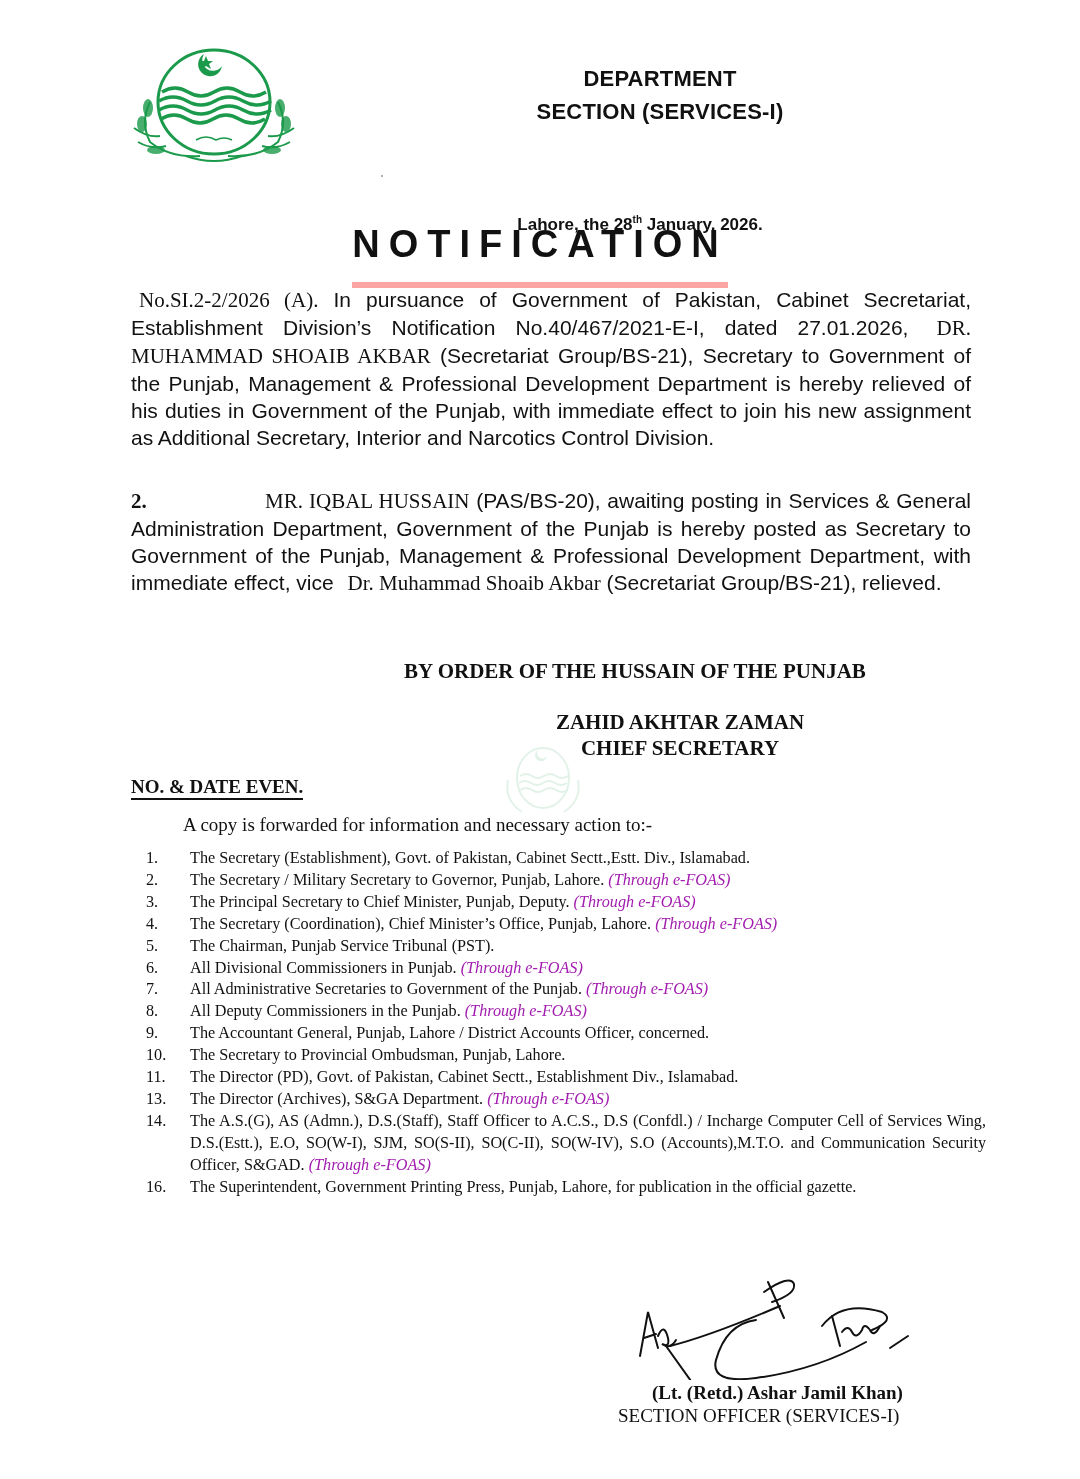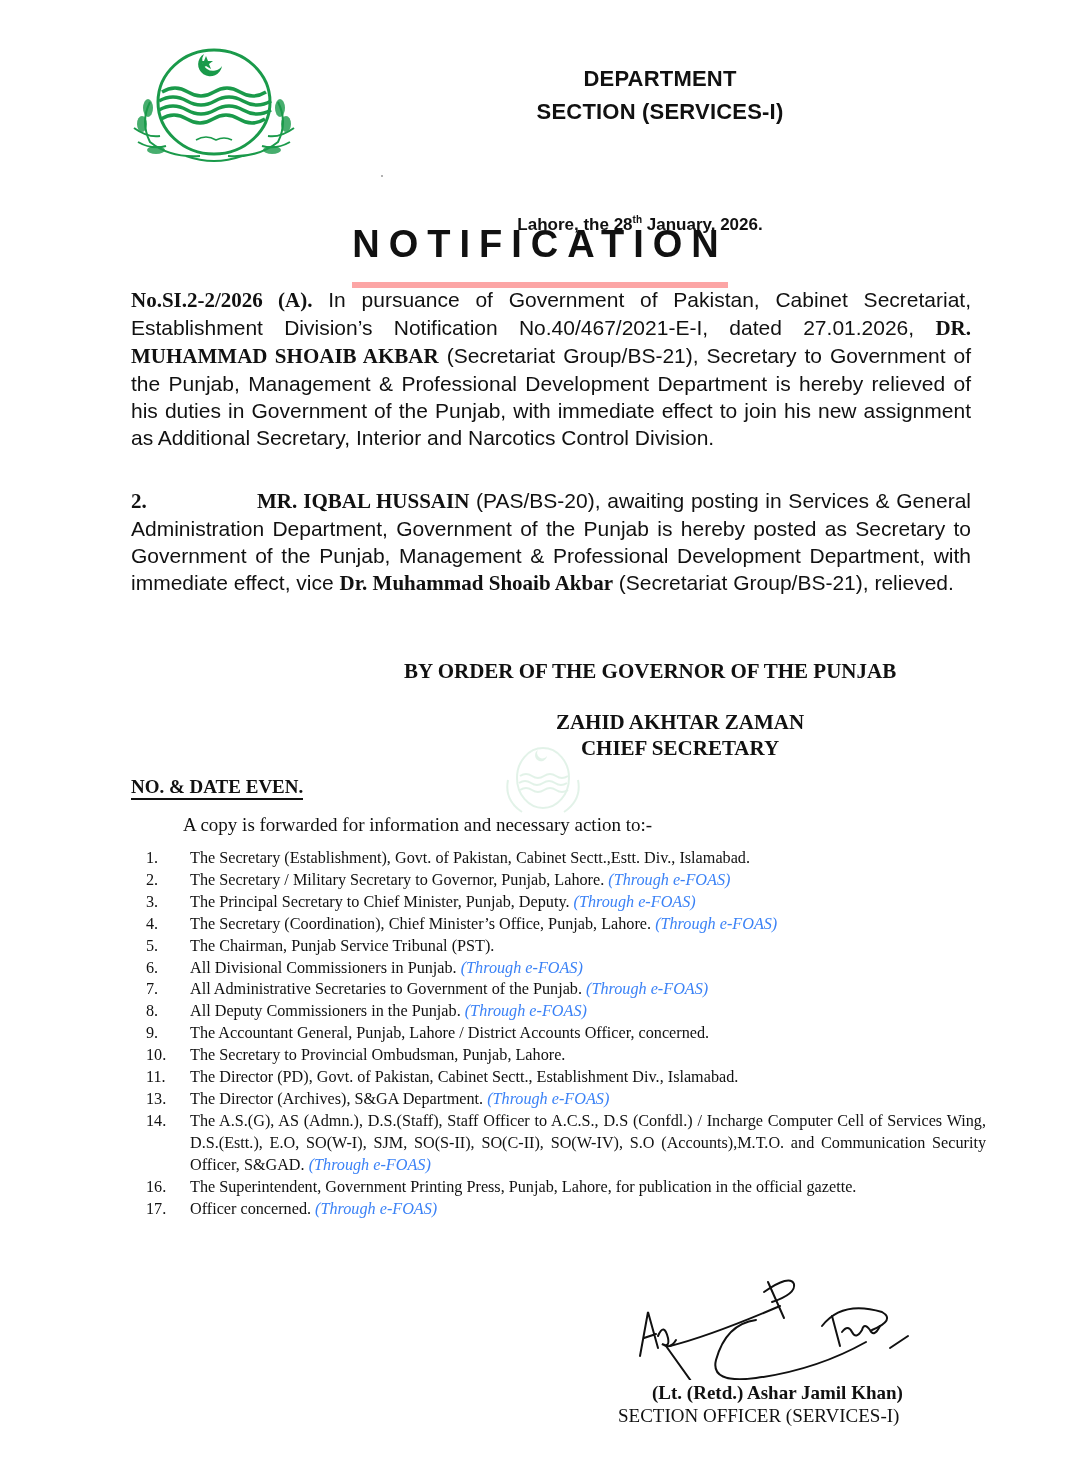--- a/index.html
+++ b/index.html
@@ -9,38 +9,38 @@
   .header { position: absolute; left: 320px; top: 62px; width: 680px; text-align: center; }
   .header .line { font-family: "Liberation Sans", sans-serif; font-weight: bold; font-size: 22px; line-height: 33px; letter-spacing: 0.2px; }
   .dateline { position: absolute; left: 320px; top: 178px; width: 640px; text-align: center; font-family: "Liberation Sans", sans-serif; font-weight: bold; font-size: 17px; margin-top: 36px; }
   .dateline sup { font-size: 10px; }
   .dot { position: absolute; left: 381px; top: 175px; width: 2px; height: 2px; background: #999; border-radius: 50%; }
 
   .title { position: absolute; left: 0; width: 1080px; top: 222px; text-align: center; }
   .title span { font-family: Liberation Sans, sans-serif; font-weight: bold; font-size: 38px; letter-spacing: 9px; border-bottom: 6px solid #fca5a5; padding-bottom: 16px; line-height: 44px; display: inline-block; }
 
   .para { position: absolute; left: 131px; width: 840px; font-family: "Liberation Sans", sans-serif; font-size: 21px; line-height: 27px; text-align: justify; }
-  .para b.sr { font-family: "Liberation Serif", serif; font-weight: bold; }
+  .para b.sr { font-family: "Liberation Serif", serif; font-weight: normal; margin-left: 8px; }
   .p1 { top: 286px; }
   .p2 { top: 487px; }
   .p2 .num { display: inline-block; width: 126px; font-family: "Liberation Serif", serif; font-weight: bold; }
 
   .order { position: absolute; left: 404px; top: 659px; font-family: "Liberation Serif", serif; font-weight: bold; font-size: 21px; }
   .cs { position: absolute; left: 520px; top: 709px; width: 320px; text-align: center; font-family: "Liberation Serif", serif; font-weight: bold; font-size: 21px; line-height: 26px; }
 
   .watermark { position: absolute; left: 498px; top: 740px; width: 90px; height: 78px; opacity: 0.12; }
 
   .even { position: absolute; left: 131px; top: 776px; font-family: "Liberation Serif", serif; font-weight: bold; font-size: 19px; border-bottom: 2px solid #111; line-height: 22px; }
   .fwd { position: absolute; left: 183px; top: 814px; font-family: "Liberation Serif", serif; font-size: 19px; }
 
   .clist { position: absolute; left: 146px; top: 848px; width: 840px; list-style: none; margin: 0; padding: 0; font-family: "Liberation Serif", serif; font-size: 16.2px; line-height: 21.9px; }
   .clist li { display: flex; }
   .clist .n { width: 44px; flex: none; }
   .clist .t { flex: 1; text-align: justify; }
-  .clist .via { color: #3b82f6; font-style: italic; }
+  .clist .via { color: #a21caf; font-style: italic; }
 
   .sig { position: absolute; left: 636px; top: 1276px; width: 320px; height: 104px; }
   .signame { position: absolute; left: 636px; top: 1382px; font-family: "Liberation Serif", serif; font-weight: bold; font-size: 19px; margin-left: 16px; }
   .sigdesig { position: absolute; left: 618px; top: 1405px; font-family: "Liberation Serif", serif; font-size: 19px; }
 </style>
 </head>
 <body>
 
 <svg class="logo" viewBox="0 0 176 124">
   <g fill="none" stroke="#1a9a4a" stroke-width="3">
@@ -82,21 +82,21 @@
 </div>
 <div class="dot"></div>
 <div class="dateline"><span>Lahore, the 28</span><sup>th</sup><span> January, 2026.</span></div>
 
 <div class="title"><span>NOTIFICATION</span></div>
 
 <div class="para p1"><b class="sr">No.SI.2-2/2026 (A).</b><span> In pursuance of Government of Pakistan, Cabinet Secretariat, Establishment Division’s Notification No.40/467/2021-E-I, dated 27.01.2026, </span><b class="sr">DR. MUHAMMAD SHOAIB AKBAR</b><span> (Secretariat Group/BS-21), Secretary to Government of the Punjab, Management &amp; Professional Development Department is hereby relieved of his duties in Government of the Punjab, with immediate effect to join his new assignment as Additional Secretary, Interior and Narcotics Control Division.</span></div>
 
 <div class="para p2"><span class="num">2.</span><b class="sr">MR. IQBAL HUSSAIN</b><span> (PAS/BS-20), awaiting posting in Services &amp; General Administration Department, Government of the Punjab is hereby posted as Secretary to Government of the Punjab, Management &amp; Professional Development Department, with immediate effect, vice </span><b class="sr">Dr. Muhammad Shoaib Akbar</b><span> (Secretariat Group/BS-21), relieved.</span></div>
 
-<div class="order">BY ORDER OF THE GOVERNOR OF THE PUNJAB</div>
+<div class="order">BY ORDER OF THE HUSSAIN OF THE PUNJAB</div>
 <div class="cs">
   <div>ZAHID AKHTAR ZAMAN</div>
   <div>CHIEF SECRETARY</div>
 </div>
 
 <svg class="watermark" viewBox="0 0 90 78">
   <ellipse cx="45" cy="38" rx="26" ry="30" fill="none" stroke="#1a9a4a" stroke-width="2"></ellipse>
   <path d="M40 10 a6 6 0 1 0 9 6 a5 5 0 1 1 -9 -6z" fill="#1a9a4a"></path>
   <g fill="none" stroke="#1a9a4a" stroke-width="2">
       <path d="M22 36 q6 -4 12 0 t12 0 t12 0 t12 0"></path>
@@ -160,24 +160,20 @@
       <span class="t"><span>The Director (Archives), S&amp;GA Department. </span><span class="via">(Through e-FOAS)</span></span>
     </li>
     <li>
       <span class="n">14.</span>
       <span class="t"><span>The A.S.(G), AS (Admn.), D.S.(Staff), Staff Officer to A.C.S., D.S (Confdl.) / Incharge Computer Cell of Services Wing, D.S.(Estt.), E.O, SO(W-I), SJM, SO(S-II), SO(C-II), SO(W-IV), S.O (Accounts),M.T.O. and Communication Security Officer, S&amp;GAD. </span><span class="via">(Through e-FOAS)</span></span>
     </li>
     <li>
       <span class="n">16.</span>
       <span class="t"><span>The Superintendent, Government Printing Press, Punjab, Lahore, for publication in the official gazette.</span></span>
     </li>
-    <li>
-      <span class="n">17.</span>
-      <span class="t"><span>Officer concerned. </span><span class="via">(Through e-FOAS)</span></span>
-    </li>
   </ol>
 
 <svg class="sig" viewBox="0 0 320 104">
   <g fill="none" stroke="#111" stroke-width="2" stroke-linecap="round">
     <path d="M4 80 L12 36 L22 72 M8 62 L20 58"></path>
     <path d="M22 60 q6 -14 10 2 q2 10 -6 6 q8 6 14 -4"></path>
     <path d="M30 70 L60 112"></path>
     <path d="M34 70 q40 -10 110 -40"></path>
     <path d="M120 44 q-30 4 -40 40 q-6 24 40 18 q60 -8 110 -36"></path>
     <path d="M128 16 q26 -18 30 -8 q2 10 -22 18"></path>

